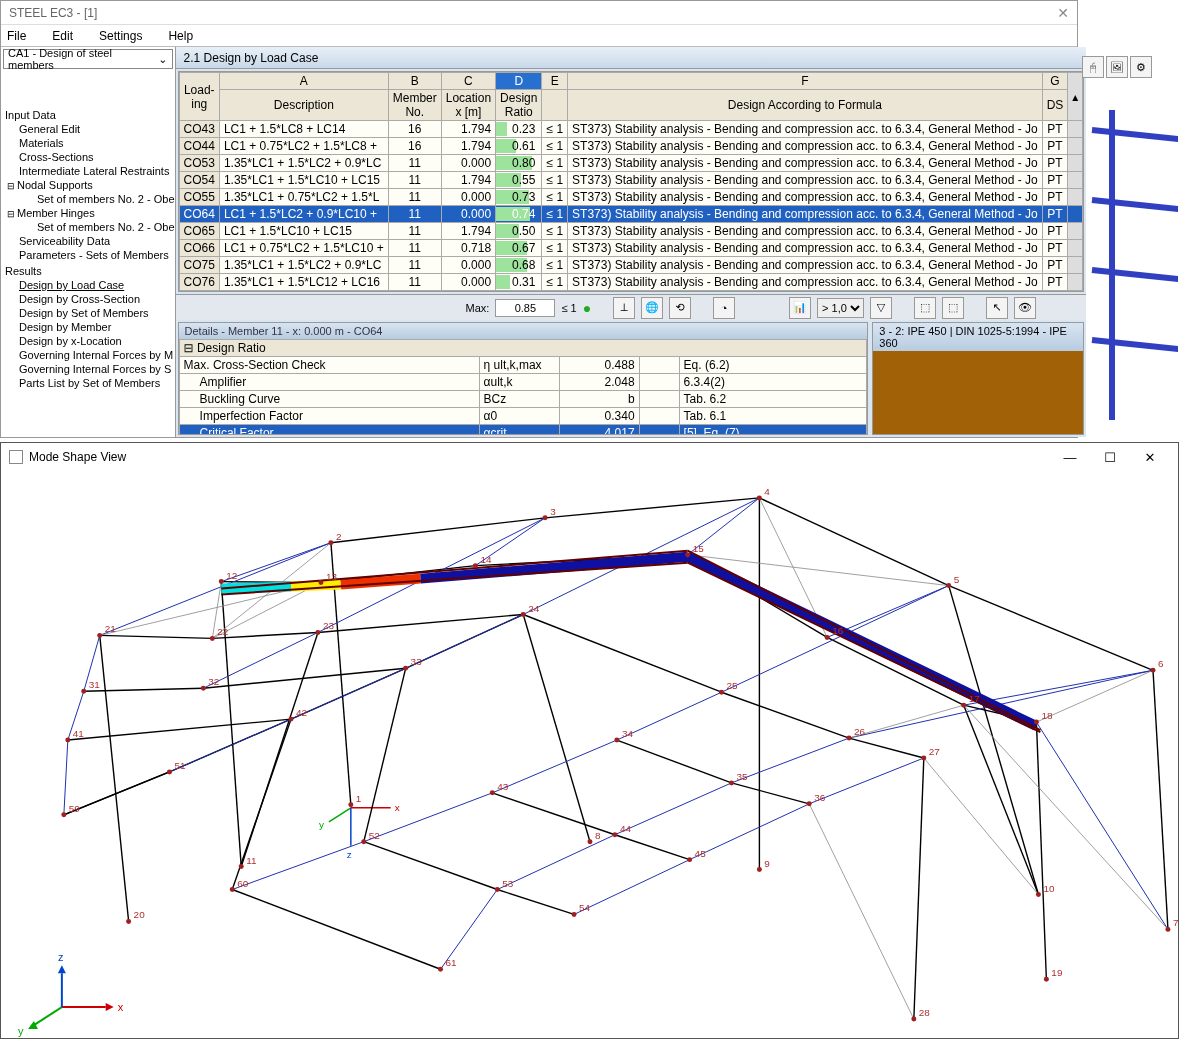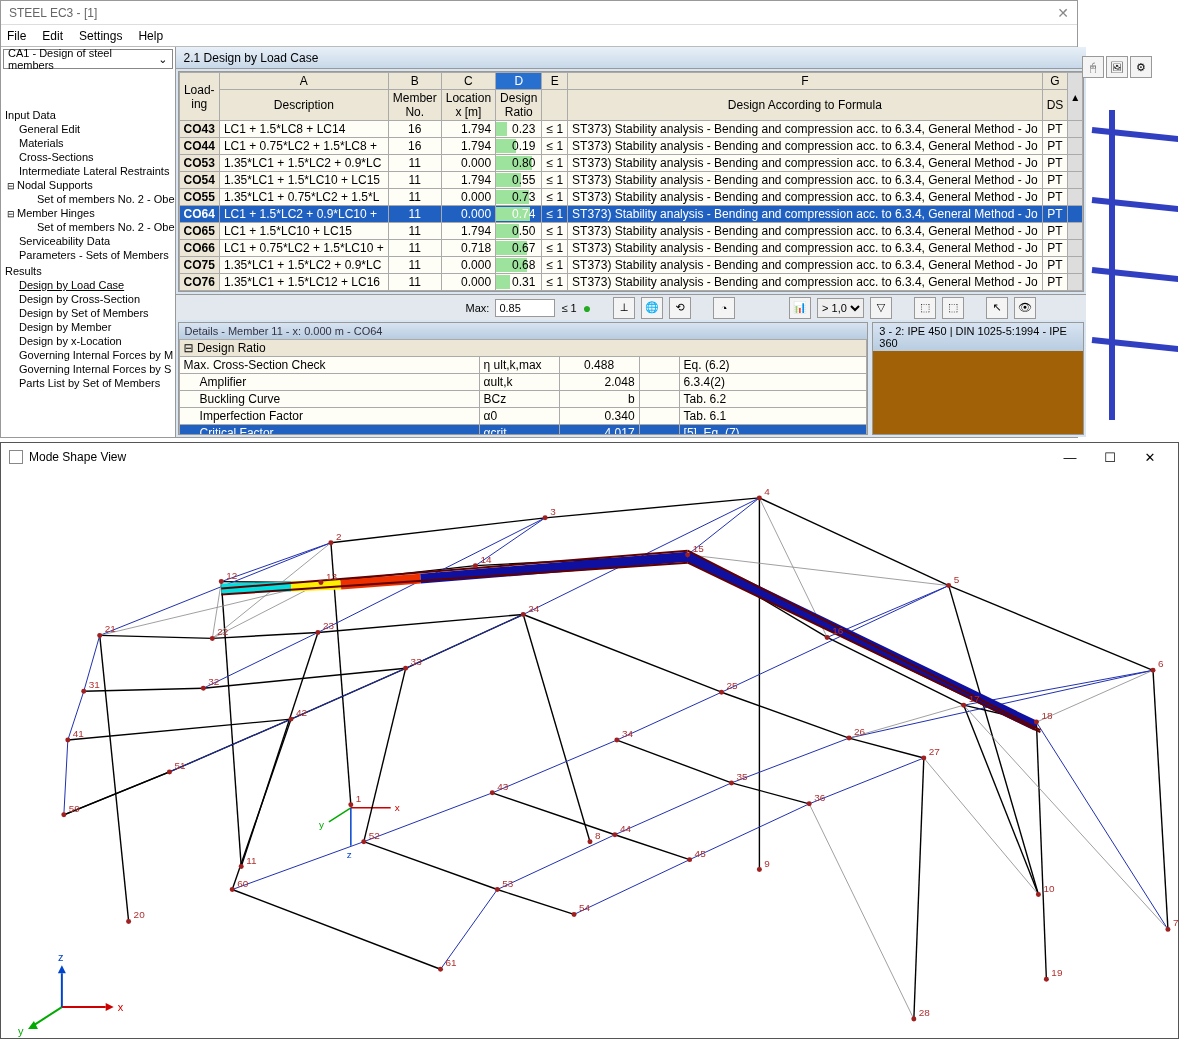--- a/index.html
+++ b/index.html
@@ -3,21 +3,21 @@
 <meta charset="utf-8">
 <style>
 * { box-sizing: border-box; margin: 0; padding: 0; font-family: "Segoe UI", Tahoma, sans-serif; }
 body { background: #fff; width: 1179px; height: 1039px; overflow: hidden; font-size: 11px; color: #000; }
 
 
 .window1 { position: absolute; top: 0; left: 0; width: 1078px; height: 438px; border: 1px solid #999; background: #fff; }
 .titlebar { height: 24px; background: #fff; display: flex; align-items: center; padding: 0 8px; color: #666; font-size: 12px; border-bottom: 1px solid #ddd; }
 .titlebar .spacer { flex: 1; }
 .titlebar .close { color: #888; font-size: 14px; cursor: pointer; }
-.menubar { height: 22px; display: flex; align-items: center; padding: 0 6px; gap: 16px; font-size: 12px; border-bottom: 1px solid #bbb; }
+.menubar { height: 22px; display: flex; align-items: center; padding: 0 6px; gap: 26px; font-size: 12px; border-bottom: 1px solid #bbb; }
 .menubar span { cursor: pointer; }
 
 .main-area { display: flex; height: calc(100% - 46px); }
 .sidebar { width: 178px; border-right: 1px solid #999; display: flex; flex-direction: column; }
 .sidebar-dropdown { margin: 2px; border: 1px solid #888; height: 20px; display: flex; align-items: center; padding: 0 4px; font-size: 11px; background: #fff; }
 .sidebar-dropdown .chev { margin-left: auto; }
 .tree { flex: 1; overflow: hidden; padding: 2px 0; font-size: 11px; }
 .tree-header { padding: 1px 4px; font-weight: normal; margin-top: 35px; }
 .tree-item { padding: 1px 0 1px 18px; white-space: nowrap; cursor: pointer; }
 .tree-item2 { padding: 1px 0 1px 36px; white-space: nowrap; cursor: pointer; }
@@ -27,34 +27,34 @@
 .tree-item.selected { color: #000; text-decoration: underline; }
 
 .content { flex: 1; display: flex; flex-direction: column; background: #d9e6f2; }
 .content-header { height: 22px; background: linear-gradient(#e8f0f8, #c8d8e8); border-bottom: 1px solid #999; display: flex; align-items: center; padding: 0 8px; font-size: 12px; }
 
 .table-wrap { background: #fdf9f0; border: 1px solid #999; margin: 2px; overflow: hidden; }
 table { border-collapse: collapse; width: 100%; font-size: 12px; }
 th, td { border: 1px solid #aaa; padding: 1px 4px; height: 16px; white-space: nowrap; overflow: hidden; }
 th { background: #ebe6d6; font-weight: normal; text-align: center; }
 th.col-letter { background: #ebe6d6; }
-td.loading { background: #ebe6d6; text-align: center; font-weight: bold; }
+td.loading { background: #ebe6d6; text-align: center; font-weight: normal; }
 td.desc { text-align: left; background: #fffef6; }
 td.num { text-align: right; background: #fffef6; }
 td.ctr { text-align: center; background: #fffef6; }
 tr.sel td { background: #2060c0 !important; color: #fff; }
 tr.sel td.loading { background: #2060c0 !important; color: #fff; }
 .ratio-cell { position: relative; }
 .ratio-bar { position: absolute; left: 0; top: 1px; bottom: 1px; background: #9de29d; }
 .ratio-text { position: relative; z-index: 1; text-align: right; display: block; padding-right: 2px; }
 th.hl { background: #2870d0; color: #fff; }
 
 .toolbar-row { height: 26px; display: flex; align-items: center; padding: 0 10px; gap: 6px; background: #e2e8ee; border-top: 1px solid #999; }
 .toolbar-row .lbl { margin-left: 280px; }
-.toolbar-row input { width: 60px; height: 18px; border: 1px solid #999; text-align: left; padding: 0 3px; font-size: 11px; }
+.toolbar-row input { width: 60px; height: 18px; border: 1px solid #999; text-align: center; padding: 0 3px; font-size: 11px; }
 .toolbar-row .btn { width: 22px; height: 22px; border: 1px solid #999; background: #f4f4f4; display: inline-flex; align-items: center; justify-content: center; cursor: pointer; font-size: 11px; }
 .toolbar-row .sep { width: 10px; }
 .toolbar-row select { height: 20px; border: 1px solid #999; font-size: 11px; }
 
 .lower-split { display: flex; flex: 1; overflow: hidden; }
 .details-panel { flex: 1; border: 1px solid #999; margin: 2px; background: #fff; display: flex; flex-direction: column; }
 .details-header { background: linear-gradient(#d8e4f2, #b8cce0); padding: 2px 6px; font-size: 11px; color: #334; }
 .details-table { flex: 1; overflow: hidden; }
 .details-table table td { background: #fffef6; }
 .details-table tr.sel2 td { background: #2060c0; color: #fff; }
@@ -164,21 +164,21 @@
     <td class="ctr">PT</td>
     <td style="background:#ddd"></td>
               </tr>
               <tr>
     <td class="loading">CO44</td>
     <td class="desc">LC1 + 0.75*LC2 + 1.5*LC8 +</td>
     <td class="ctr">16</td>
     <td class="num">1.794</td>
     <td class="num ratio-cell">
                   <span class="ratio-bar" style="width:43%"></span>
-                  <span class="ratio-text">0.19</span>
+                  <span class="ratio-text">0.61</span>
                 </td>
     <td class="ctr">≤ 1</td>
     <td class="desc">ST373) Stability analysis - Bending and compression acc. to 6.3.4, General Method - Jo</td>
     <td class="ctr">PT</td>
     <td style="background:#ddd"></td>
               </tr>
               <tr>
     <td class="loading">CO53</td>
     <td class="desc">1.35*LC1 + 1.5*LC2 + 0.9*LC</td>
     <td class="ctr">11</td>
@@ -324,21 +324,21 @@
             <table>
               <tbody>
                   <tr>
                     <td colspan="5" style="background:#ebe6d6">⊟ Design Ratio</td>
                   </tr>
               </tbody>
                 <tbody id="details-body">
                   <tr>
     <td style="width:300px;">Max. Cross-Section Check</td>
     <td style="width:80px">η ult,k,max</td>
-    <td style="width:80px;text-align:center">0.488</td>
+    <td style="width:80px;text-align:right">0.488</td>
     <td style="width:40px"></td>
     <td>Eq. (6.2)</td>
                   </tr>
                   <tr>
     <td style="width:300px;padding-left:20px">Amplifier</td>
     <td style="width:80px">αult,k</td>
     <td style="width:80px;text-align:right">2.048</td>
     <td style="width:40px"></td>
     <td>6.3.4(2)</td>
                   </tr>

